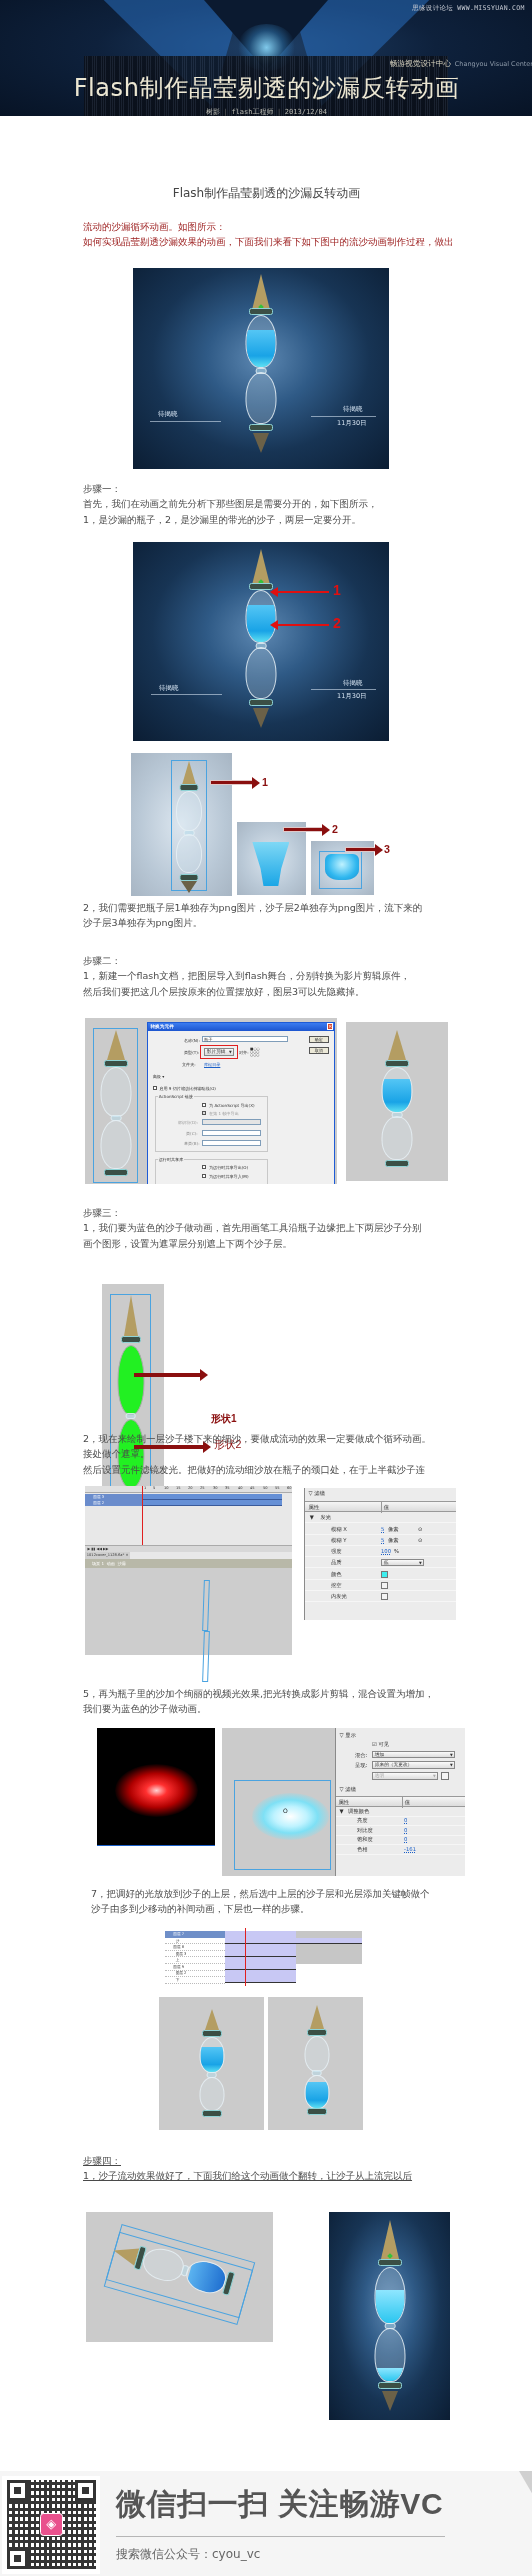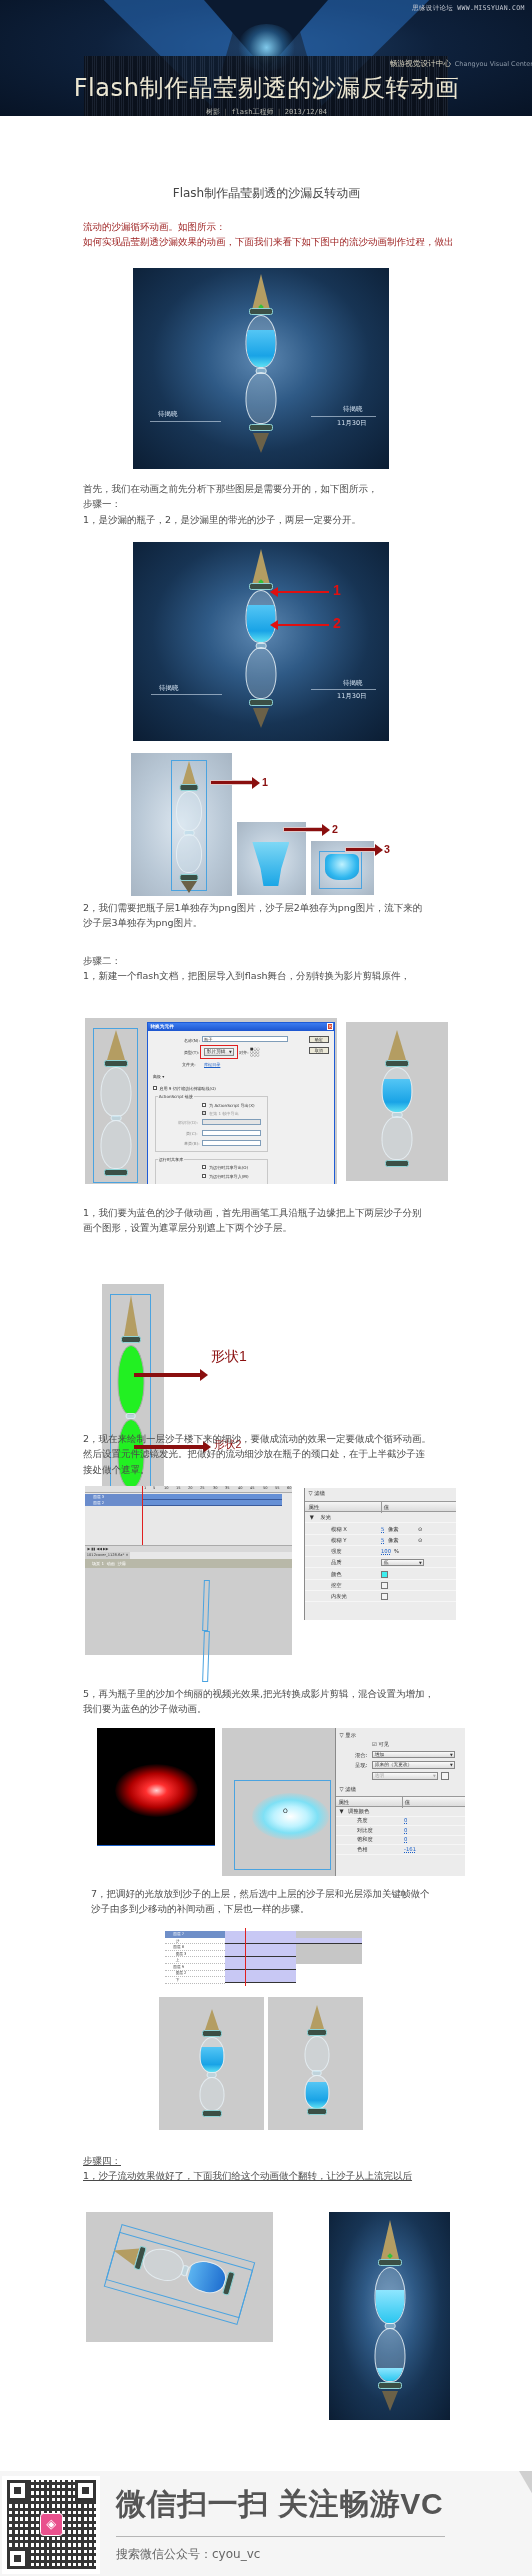--- a/index.html
+++ b/index.html
@@ -150,22 +150,22 @@
     <div class="cap-bot" style="top:159px;"></div>
   </div>
   <div class="ui-label" style="left:25px; top:142px;">待揭晓</div>
   <div class="ui-line" style="left:16.6px; top:153px; width:71px;"></div>
   <div class="ui-label" style="left:210px; top:137px;">待揭晓</div>
   <div class="ui-line" style="left:178px; top:148px; width:65px;"></div>
   <div class="ui-label" style="left:204px; top:151px;">11月30日</div>
 </div>
 
 <div class="abs p" style="top:481px;">
+  <span class="line">步骤一：</span>
   <span class="line">首先，我们在动画之前先分析下那些图层是需要分开的，如下图所示，</span>
-  <span class="line">步骤一：</span>
   <span class="line">1，是沙漏的瓶子，2，是沙漏里的带光的沙子，两层一定要分开。</span>
 </div>
 
 <div class="abs img night" style="left:133px; top:542px; width:256px; height:199px;">
   <div class="hg" style="left:110px; top:7px; width:36px; height:189px;">
     <div class="cap-top"></div>
     <div class="gem" style="top:31px;"></div>
     <div class="band-top"></div>
     <div class="bulb" style="top:41px; height:53px;">
         <div class="sand" style="height:37px;"></div>
@@ -215,20 +215,21 @@
 <div class="arrow-num-dark" style="left:384px; top:843px;">3</div>
 
 <div class="abs p" style="top:900px;">
   <span class="line">2，我们需要把瓶子层1单独存为png图片，沙子层2单独存为png图片，流下来的</span>
   <span class="line">沙子层3单独存为png图片。</span>
 </div>
 
 <div class="abs p" style="top:953px;">
   <span class="line">步骤二：</span>
   <span class="line">1，新建一个flash文档，把图层导入到flash舞台，分别转换为影片剪辑原件，</span>
+  <span class="line">然后我们要把这几个层按原来的位置摆放好，图层3可以先隐藏掉。</span>
 </div>
 
 <div class="abs img gray" style="left:85px; top:1018px; width:252px; height:166px;">
   <div class="sel-box" style="left:8.3px; top:9.5px; width:45px; height:155px;"></div>
   <div class="hg" style="left:12px; top:12px; width:38px; height:154px;">
     <div class="cap-top" style="border-bottom-width:30px;"></div>
     <div class="band-top" style="top:30px;"></div>
     <div class="bulb" style="top:37px; height:50px;"></div>
     <div class="neck" style="top:85px;"></div>
     <div class="bulb" style="top:90px; height:49px;"></div>
@@ -279,44 +280,45 @@
     <div class="bulb" style="top:37px; height:46px;">
         <div class="sand" style="height:33px;"></div>
       </div>
     <div class="neck" style="top:82px;"></div>
     <div class="bulb" style="top:86px; height:44px;"></div>
     <div class="band-bot" style="top:130px;"></div>
   </div>
 </div>
 
 <div class="abs p" style="top:1205px;">
+  <span class="line">步骤三：</span>
   <span class="line">1，我们要为蓝色的沙子做动画，首先用画笔工具沿瓶子边缘把上下两层沙子分别</span>
   <span class="line">画个图形，设置为遮罩层分别遮上下两个沙子层。</span>
 </div>
 
 <div class="abs img gray" style="left:102px; top:1284px; width:62px; height:233px;">
   <div class="sel-box" style="left:7.7px; top:9.5px; width:41px; height:220px;"></div>
   <div class="hg" style="left:12px; top:10.7px; width:33px; height:220px;">
     <div class="cap-top" style="border-bottom-width:41px; border-left-width:7.7px; border-right-width:7.7px;"></div>
     <div class="band-top" style="top:41px; width:20px;"></div>
     <div class="bulb" style="top:50px; height:70px; width:27px; background:#22f022; border-color:#aaa;"></div>
     <div class="neck" style="top:118px;"></div>
     <div class="bulb" style="top:124px; height:69px; width:27px; background:#22f022; border-color:#aaa;"></div>
     <div class="band-bot" style="top:193px; width:20px;"></div>
   </div>
 </div>
 <div class="arrow-dark" style="left:134px; top:1373px; width:66px; height:3.6px; border:none;"></div>
-<div class="arrow-num-dark" style="left:211px; top:1348px; font-weight:normal; font-size:14px;">形状1</div>
+<div class="arrow-num-dark" style="left:211px; top:1412px; font-weight:bold; font-size:10px;">形状1</div>
 <div class="arrow-dark" style="left:134px; top:1445px; width:69px; height:3.6px; border:none;"></div>
 <div class="arrow-num-dark" style="left:214px; top:1438px; font-weight:normal; font-size:10.7px;">形状2</div>
 
 <div class="abs p" style="top:1431px;">
   <span class="line">2，现在来绘制一层沙子楼下来的细沙，要做成流动的效果一定要做成个循环动画。</span>
+  <span class="line">接处做个遮罩。</span>
   <span class="line">然后设置元件滤镜发光。把做好的流动细沙放在瓶子的颈口处，在于上半截沙子连</span>
-  <span class="line">接处做个遮罩。</span>
 </div>
 
 <div class="abs tl" style="left:85px; top:1486px; width:207px; height:169px;">
   <div style="position:absolute; left:0; top:0; right:0; height:7px; background:#e0e0e0; border-bottom:0.6px solid #aaa;">
     <span class="tl-ruler" style="left:59px;">1</span>
     <span class="tl-ruler" style="left:68px;">5</span>
     <span class="tl-ruler" style="left:79px;">10</span>
     <span class="tl-ruler" style="left:91px;">15</span>
     <span class="tl-ruler" style="left:103px;">20</span>
     <span class="tl-ruler" style="left:115px;">25</span>

